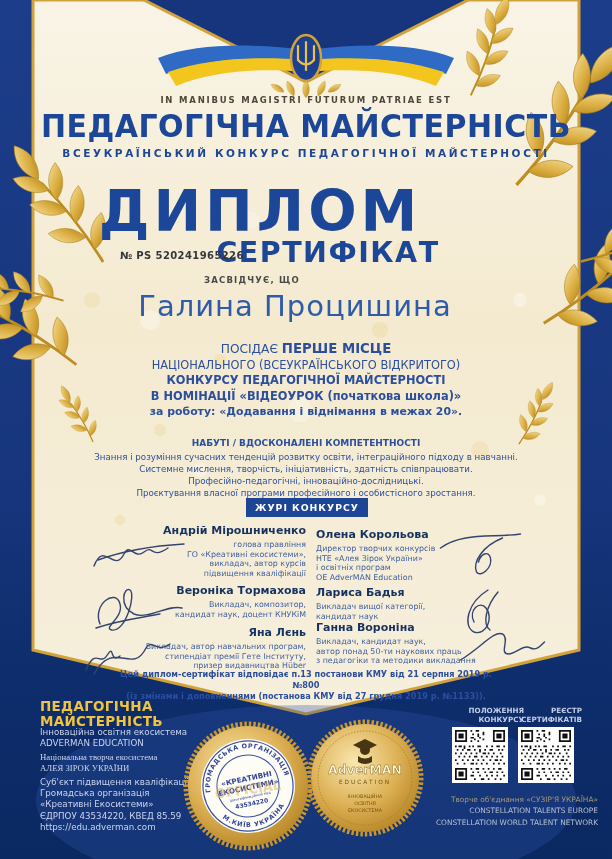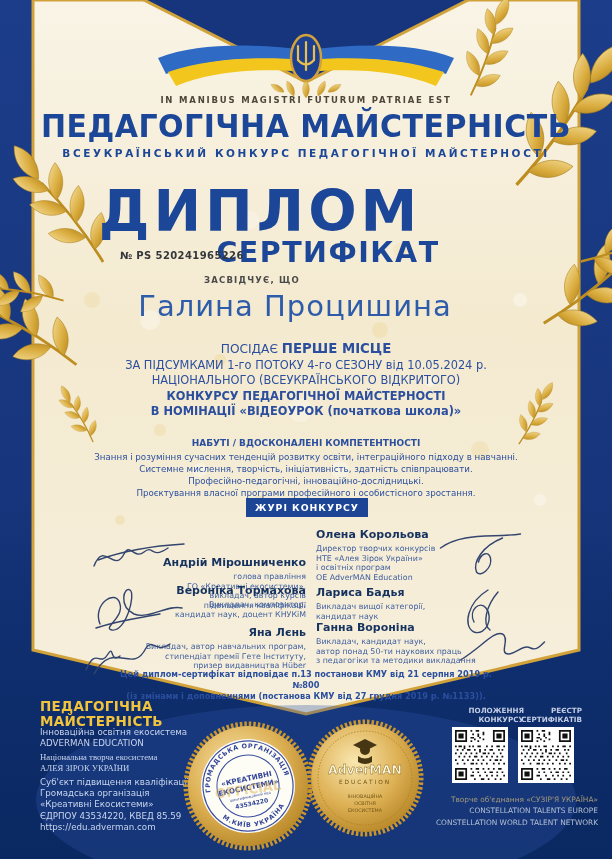--- a/index.html
+++ b/index.html
@@ -167,37 +167,37 @@
   <div class="abs ctr subtitle">ВСЕУКРАЇНСЬКИЙ КОНКУРС ПЕДАГОГІЧНОЇ МАЙСТЕРНОСТІ</div>
 
   <div class="abs ctr w-diplom">ДИПЛОМ</div>
   <div class="abs ctr w-cert">СЕРТИФІКАТ</div>
   <div class="abs cert-no">№ PS 520241965226</div>
   <div class="abs ctr certifies">ЗАСВІДЧУЄ, ЩО</div>
   <div class="abs ctr recipient">Галина Процишина</div>
 
   <div class="abs ctr award">
     <div class="l1"><span>ПОСІДАЄ</span> <span class="pl">ПЕРШЕ МІСЦЕ</span></div>
-    <div class="ln">ЗА ПІДСУМКАМИ 1-го ПОТОКУ 4-го СЕЗОНУ від 10.05.2024 р.</div>
     <div class="ln">НАЦІОНАЛЬНОГО (ВСЕУКРАЇНСЬКОГО ВІДКРИТОГО)</div>
     <div class="ln bold">КОНКУРСУ ПЕДАГОГІЧНОЇ МАЙСТЕРНОСТІ</div>
     <div class="ln bold">В НОМІНАЦІЇ «ВІДЕОУРОК (початкова школа)»</div>
+    <div class="l6">за роботу: «Додавання і віднімання в межах 20».</div>
   </div>
 
   <div class="abs ctr comp">
     <div class="h">НАБУТІ / ВДОСКОНАЛЕНІ КОМПЕТЕНТНОСТІ</div>
     <div class="c">Знання і розуміння сучасних тенденцій розвитку освіти, інтеграційного підходу в навчанні.</div>
     <div class="c">Системне мислення, творчість, ініціативність, здатність співпрацювати.</div>
     <div class="c">Професійно-педагогічні, інноваційно-дослідницькі.</div>
     <div class="c">Проєктування власної програми професійного і особистісного зростання.</div>
   </div>
 
   <div class="abs badge">ЖУРІ КОНКУРСУ</div>
 
-  <div class="abs jcell jleft" style="left:128px;top:556px;">
+  <div class="abs jcell jleft" style="left:128px;top:524px;">
     <div class="jn">Андрій Мірошниченко</div>
     <div class="jr pre">голова правління
 ГО «Креативні екосистеми»,
 викладач, автор курсів
 підвищення кваліфікації</div>
   </div>
   <div class="abs jcell jright" style="left:316px;top:528px;">
     <div class="jn">Олена Корольова</div>
     <div class="jr pre">Директор творчих конкурсів
 НТЕ «Алея Зірок України»

